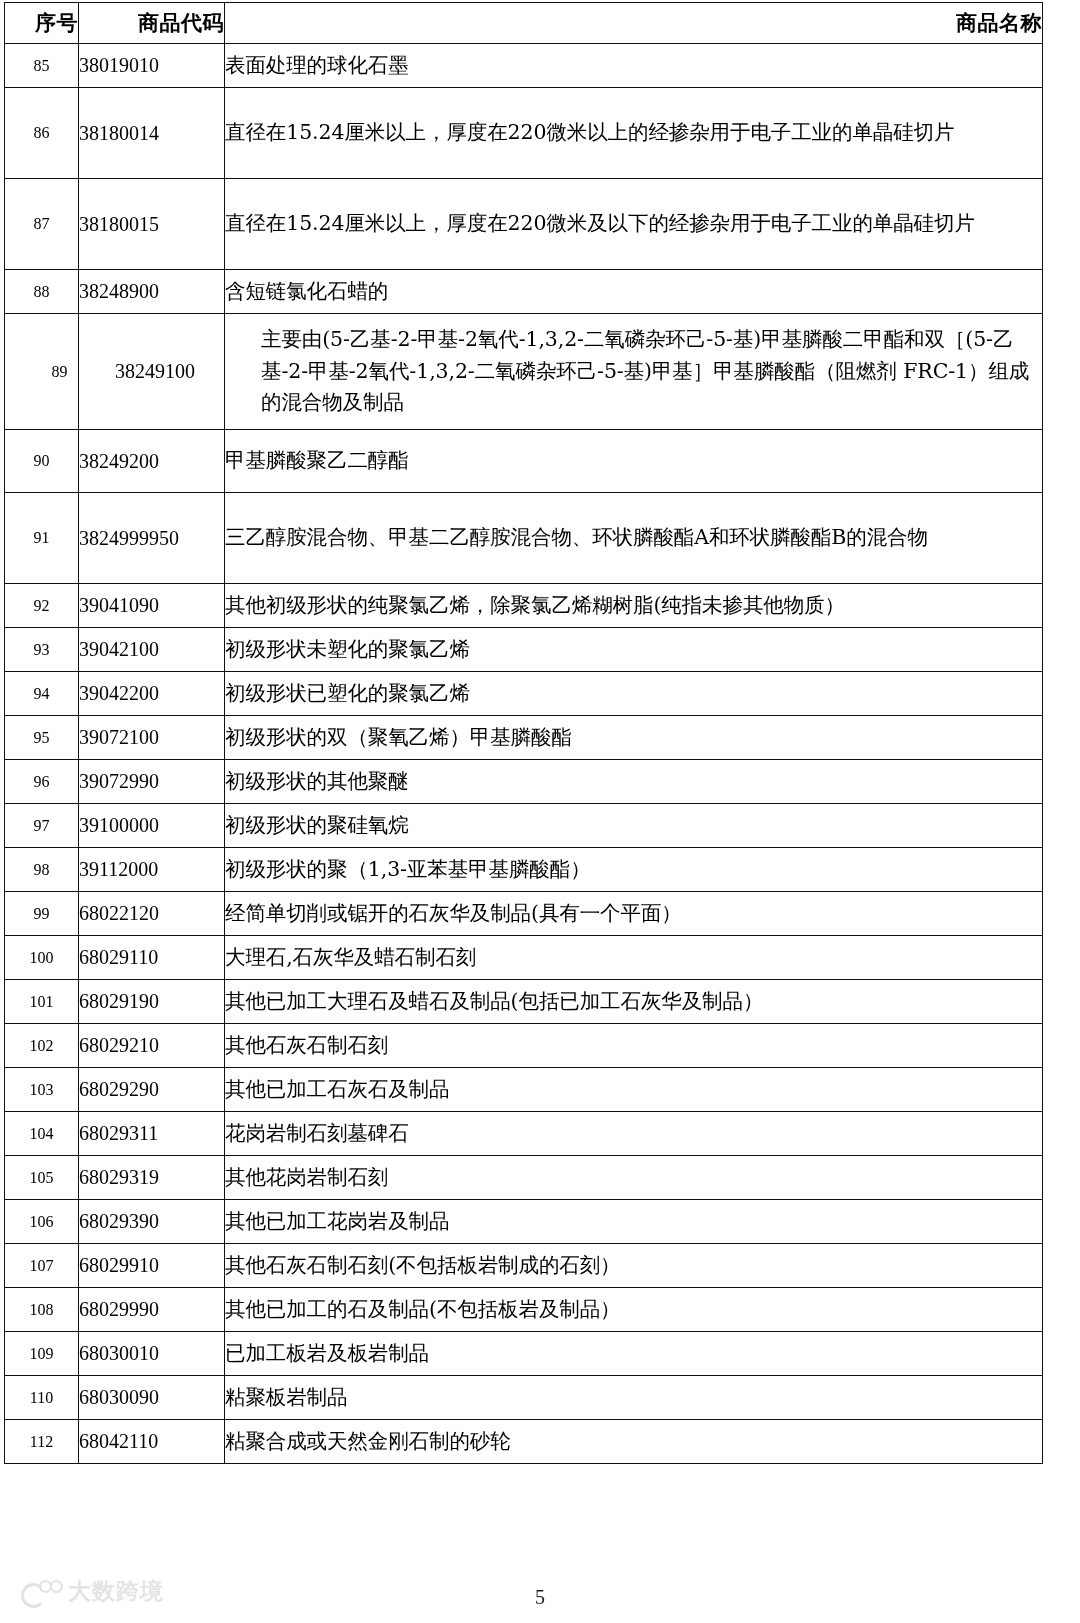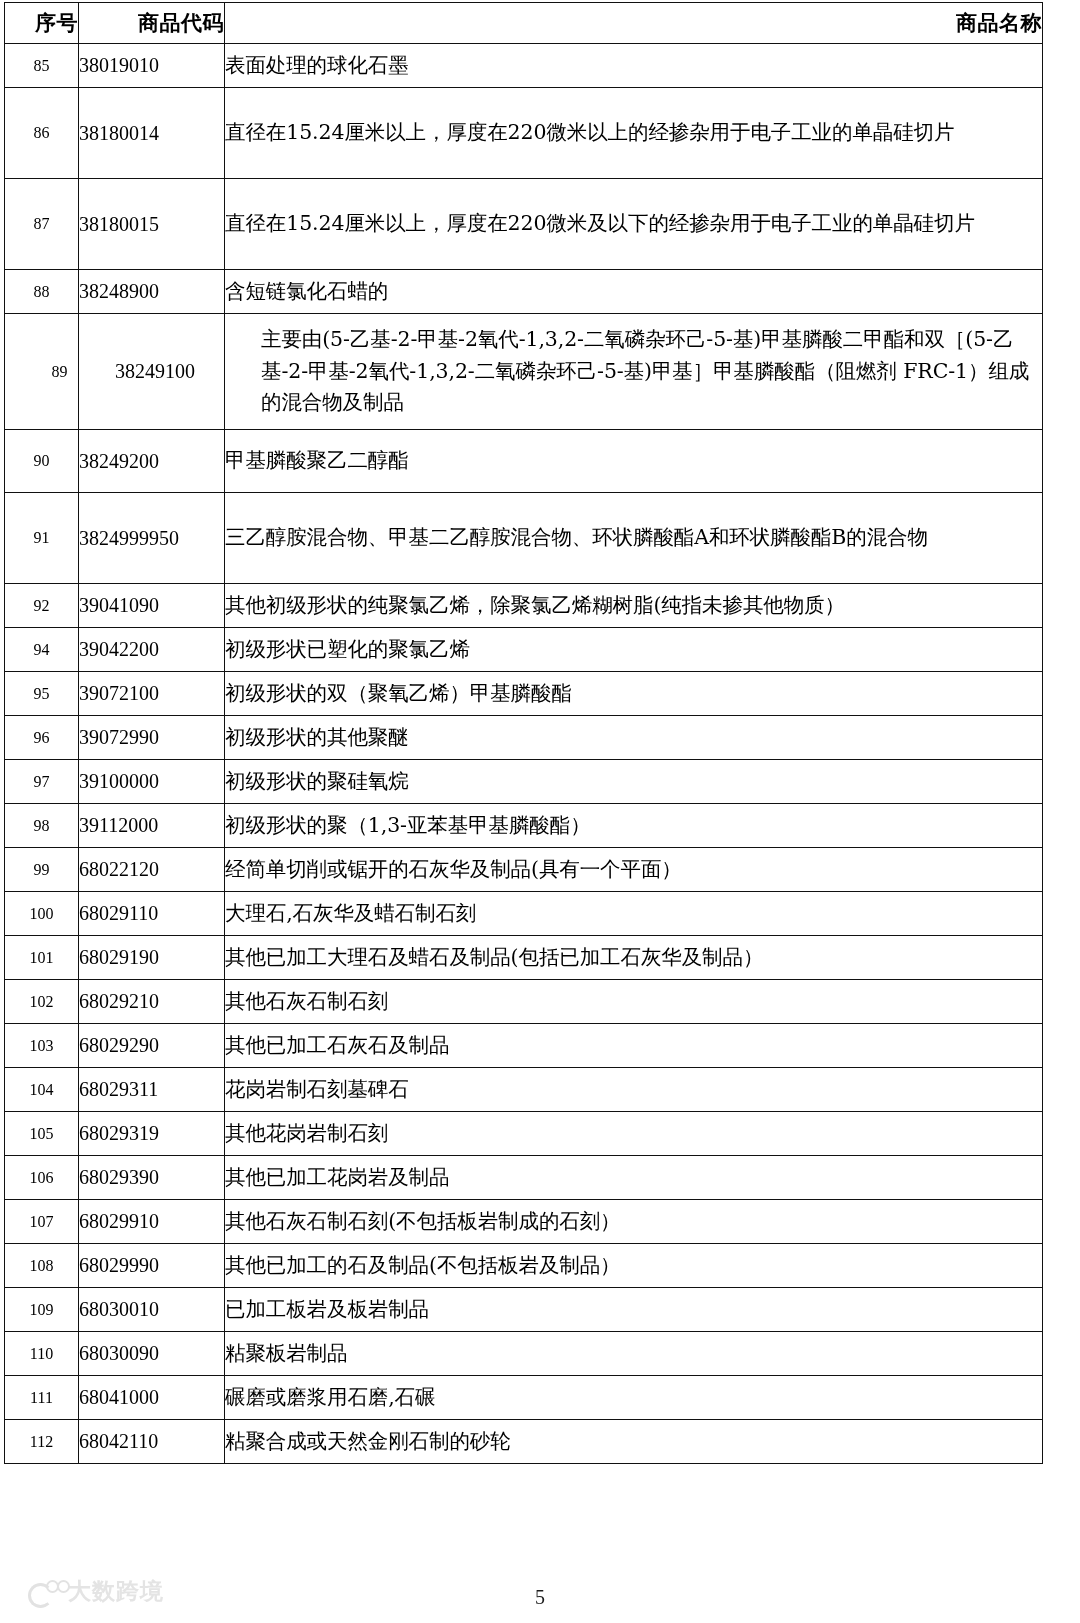--- a/index.html
+++ b/index.html
@@ -98,24 +98,25 @@
     top: 1586px;
     width: 1080px;
     text-align: center;
     font-size: 20px;
     color: #1a1a1a;
     font-family: "Liberation Serif", "DejaVu Serif", serif;
   }
 
   .watermark {
     position: absolute;
-    left: 28px;
+    left: 21px;
     top: 1578px;
     display: flex;
     align-items: center;
+    gap: 7px;
     opacity: 1;
     user-select: none;
   }
   .watermark-mark {
     position: relative;
     width: 40px;
     height: 27px;
   }
   .wm-ring {
     position: absolute;
@@ -198,20 +199,25 @@
           <td class="cell-seq">91</td>
           <td class="cell-code">3824999950</td>
           <td class="cell-name">三乙醇胺混合物、甲基二乙醇胺混合物、环状膦酸酯A和环状膦酸酯B的混合物</td>
         </tr>
         <tr class="h-normal">
           <td class="cell-seq">92</td>
           <td class="cell-code">39041090</td>
           <td class="cell-name">其他初级形状的纯聚氯乙烯，除聚氯乙烯糊树脂(纯指未掺其他物质）</td>
         </tr>
         <tr class="h-normal">
+          <td class="cell-seq">93</td>
+          <td class="cell-code">39042100</td>
+          <td class="cell-name">初级形状未塑化的聚氯乙烯</td>
+        </tr>
+        <tr class="h-normal">
           <td class="cell-seq">94</td>
           <td class="cell-code">39042200</td>
           <td class="cell-name">初级形状已塑化的聚氯乙烯</td>
         </tr>
         <tr class="h-normal">
           <td class="cell-seq">95</td>
           <td class="cell-code">39072100</td>
           <td class="cell-name">初级形状的双（聚氧乙烯）甲基膦酸酯</td>
         </tr>
         <tr class="h-normal">
@@ -281,25 +287,20 @@
         </tr>
         <tr class="h-normal">
           <td class="cell-seq">109</td>
           <td class="cell-code">68030010</td>
           <td class="cell-name">已加工板岩及板岩制品</td>
         </tr>
         <tr class="h-normal">
           <td class="cell-seq">110</td>
           <td class="cell-code">68030090</td>
           <td class="cell-name">粘聚板岩制品</td>
-        </tr>
-        <tr class="h-normal">
-          <td class="cell-seq">111</td>
-          <td class="cell-code">68041000</td>
-          <td class="cell-name">碾磨或磨浆用石磨,石碾</td>
         </tr>
         <tr class="h-normal">
           <td class="cell-seq">112</td>
           <td class="cell-code">68042110</td>
           <td class="cell-name">粘聚合成或天然金刚石制的砂轮</td>
         </tr>
       </tbody>
   </table>
 
   <div class="watermark">

